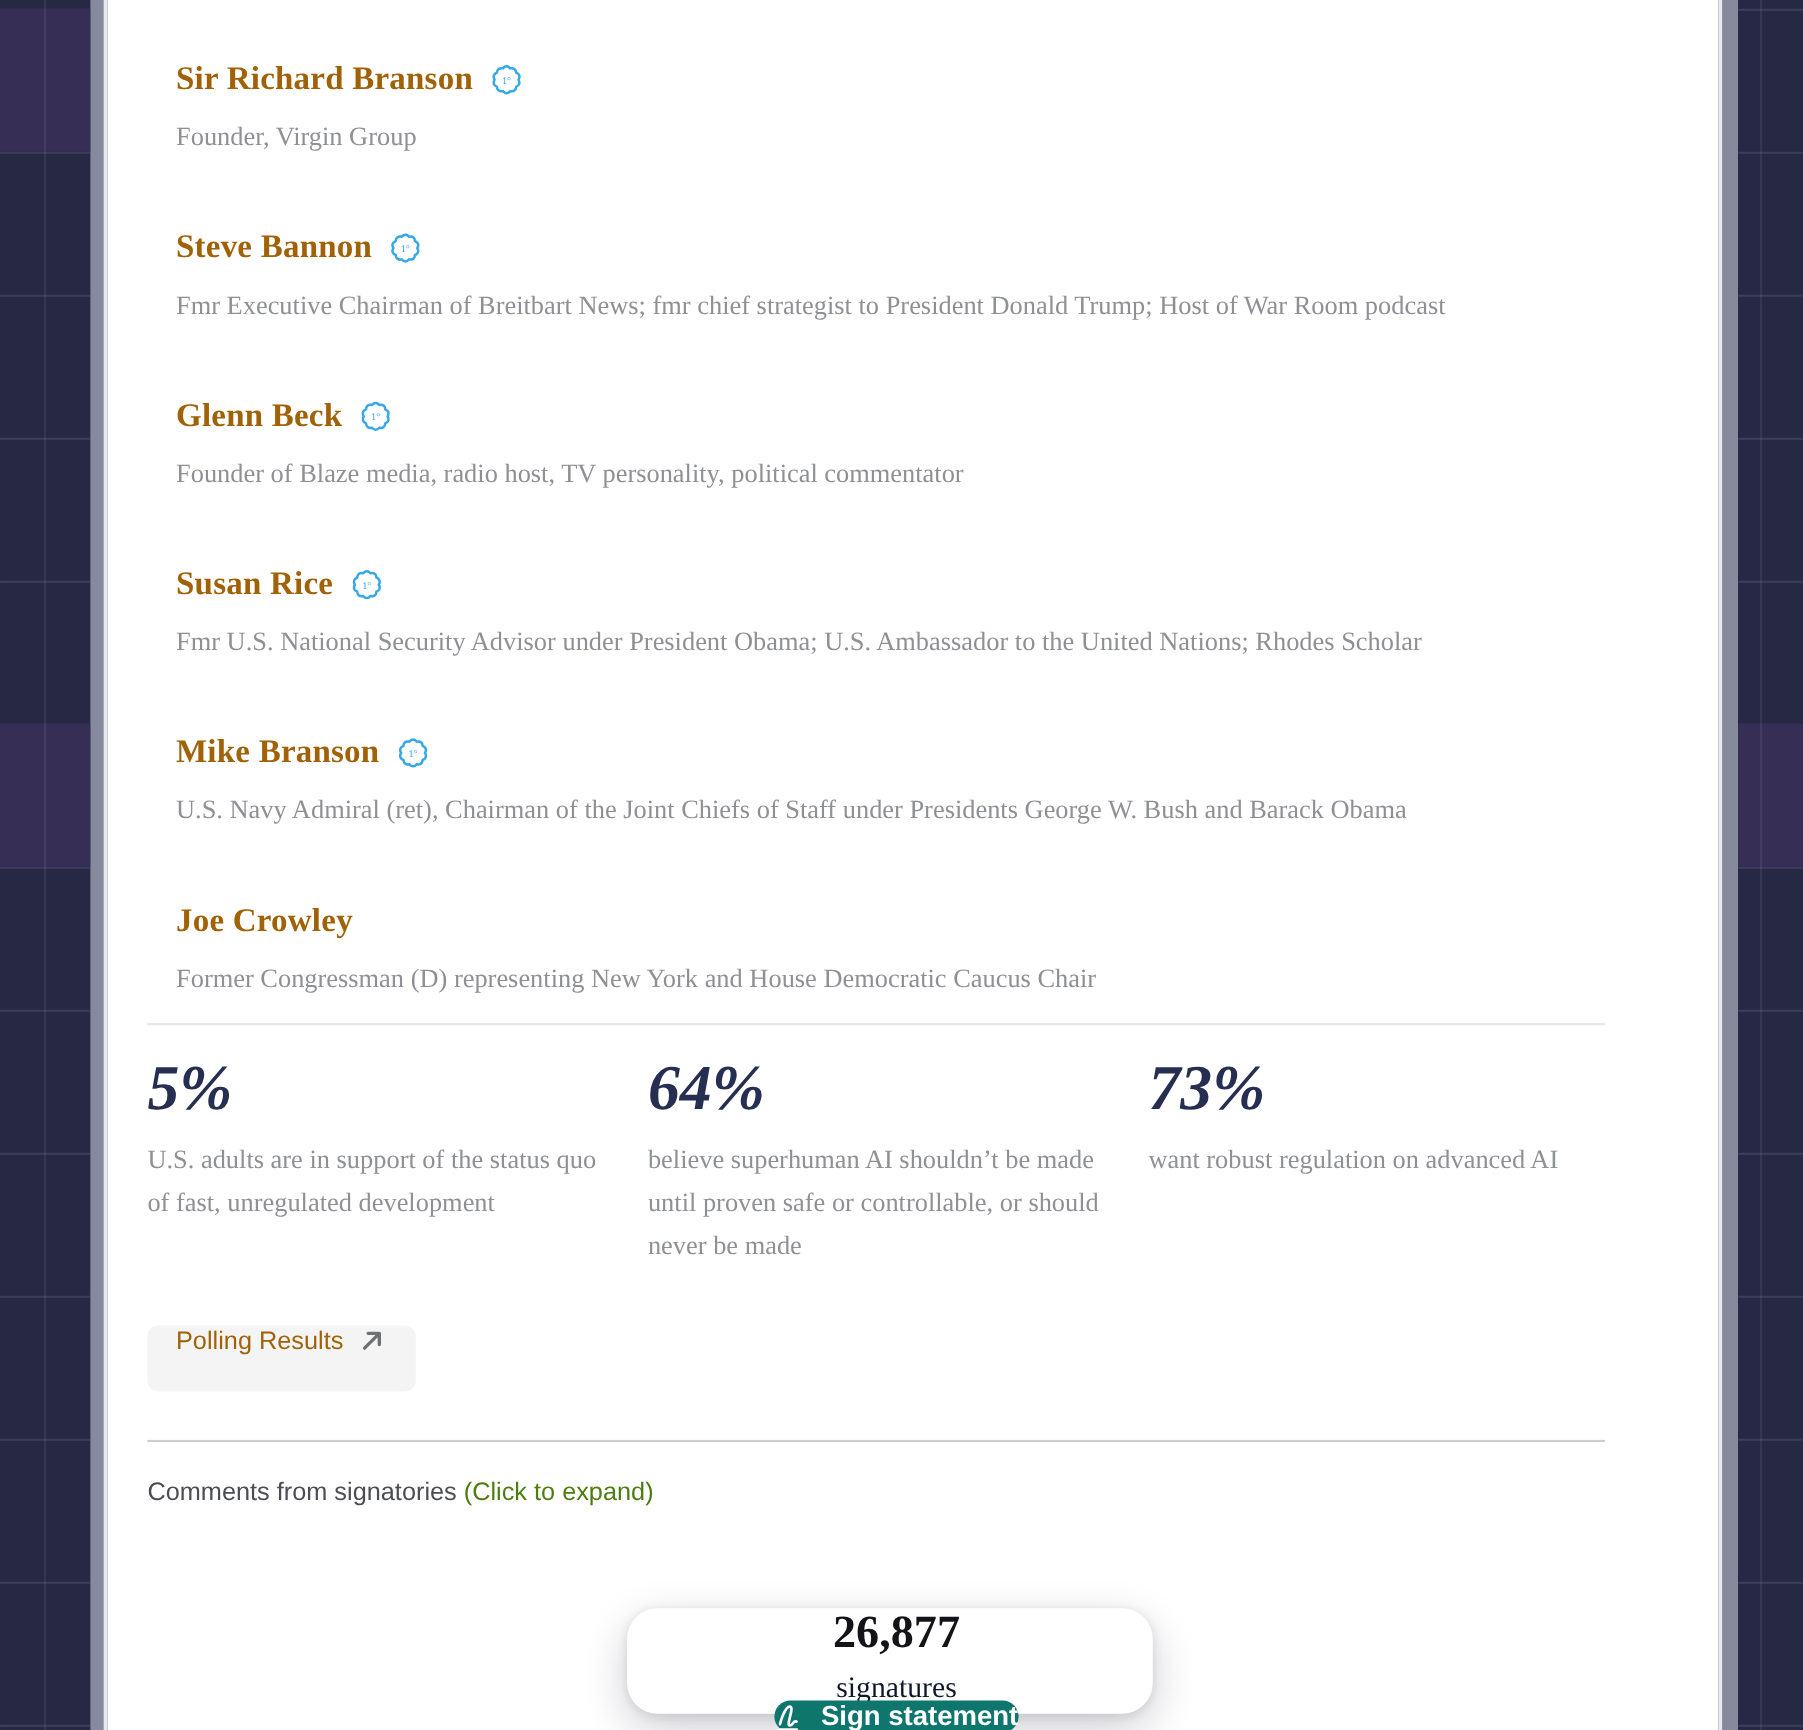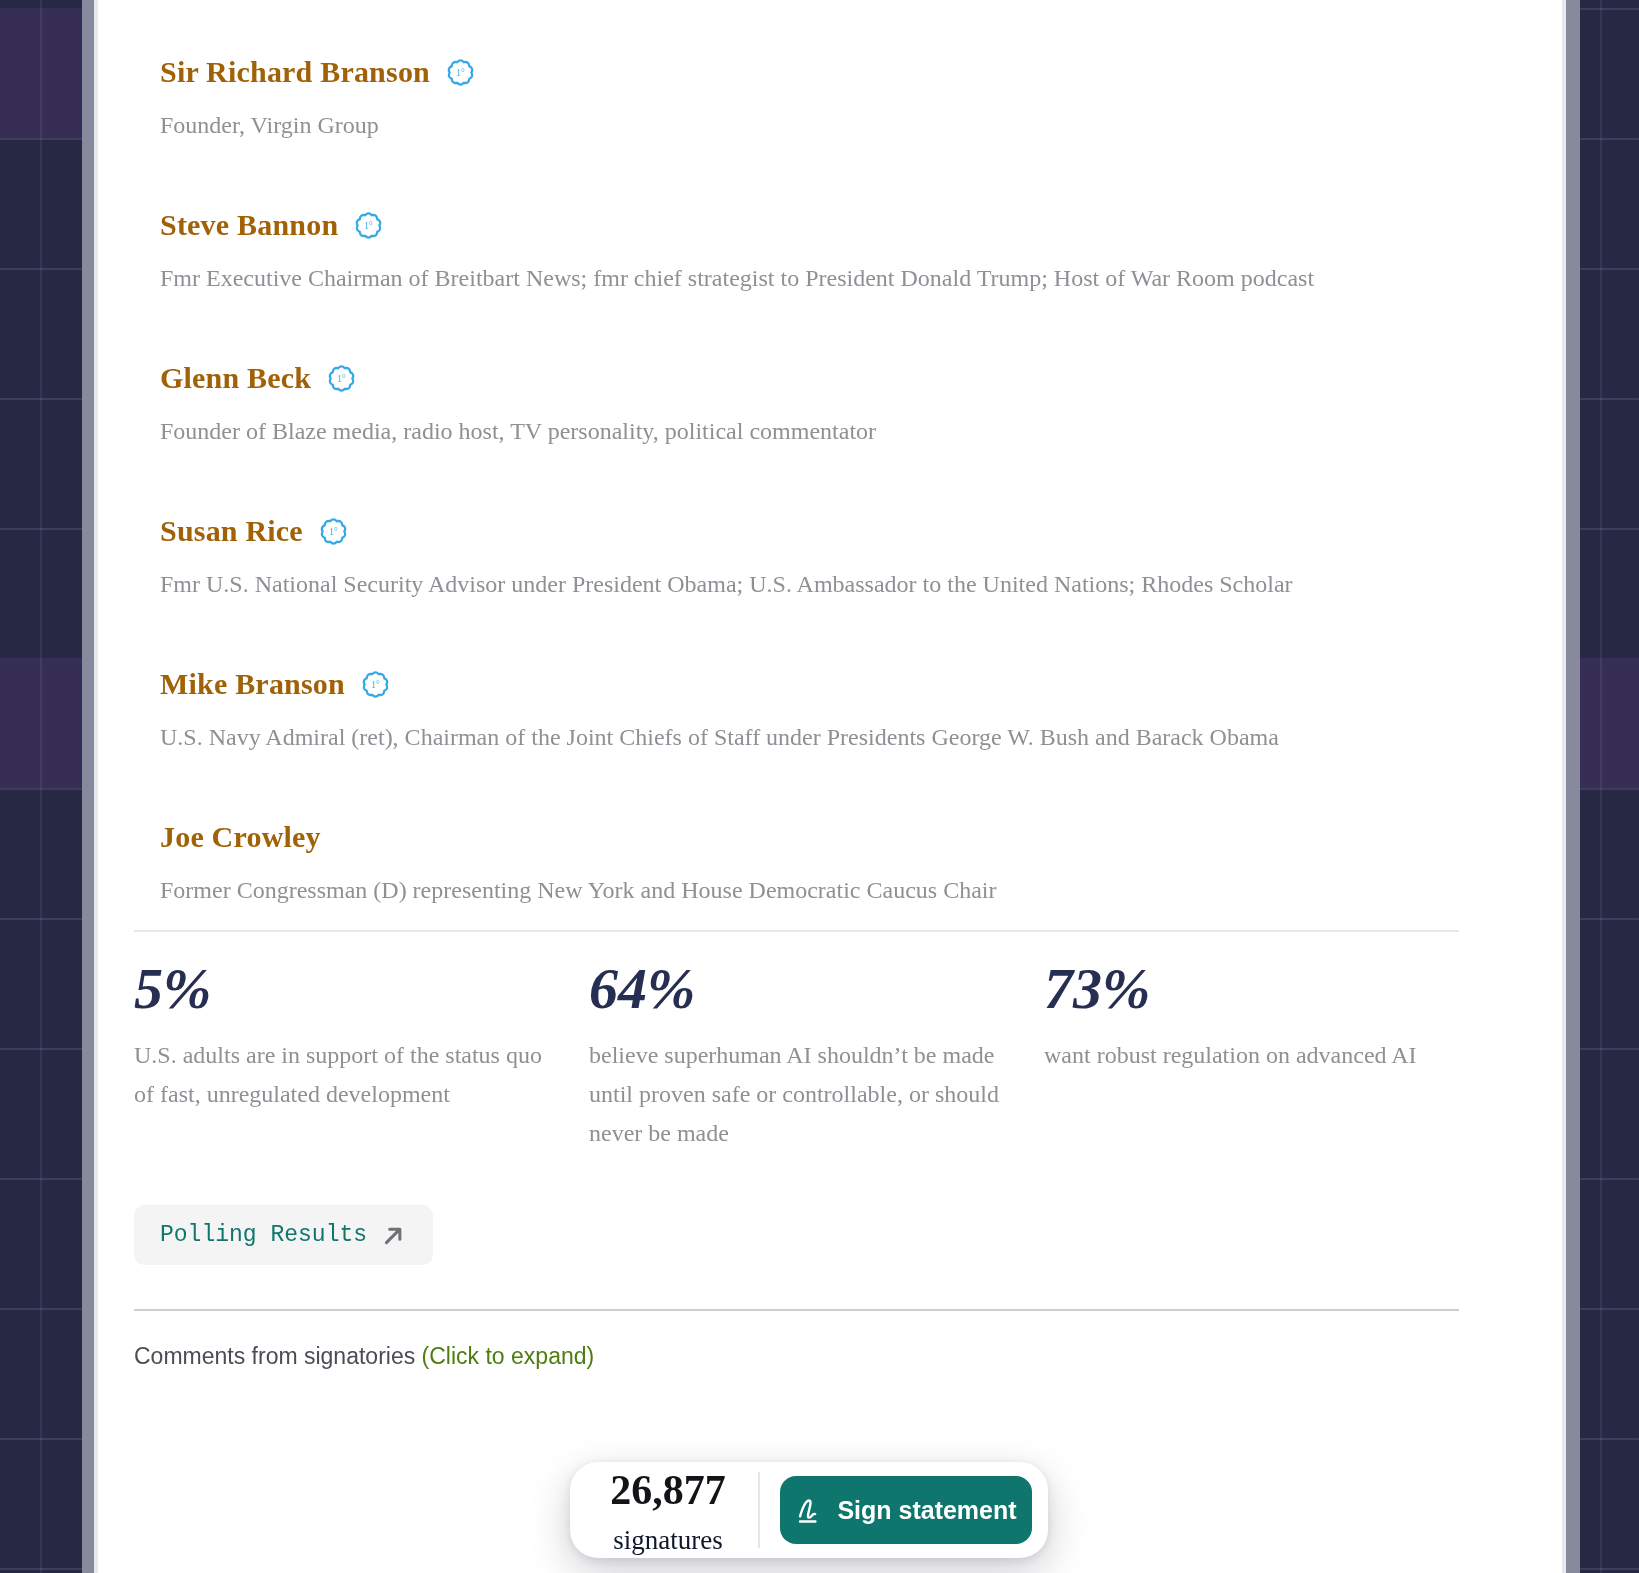--- a/index.html
+++ b/index.html
@@ -70,26 +70,26 @@
     font-weight: 700; font-style: italic;
     color: #262e52;
   }
   .stat-desc {
     margin-top: 14px;
     font-size: 24px; line-height: 39px;
     color: #8f9095;
   }
   .polling-btn {
     margin-top: 52px;
-    display: inline-flex; align-items: center; gap: 14px;
+    display: inline-flex; align-items: flex-start; gap: 14px;
     background: #f4f4f5;
     border: none; border-radius: 10px;
     padding: 0 26px; height: 60px;
-    font-family: Liberation Mono, monospace;
-    font-size: 23px; color: #0f766e;
+    font-family: Liberation Sans, sans-serif;
+    font-size: 23px; color: #a16207;
     cursor: pointer;
   }
   .divider2 { border: none; border-top: 2px solid #cdced3; margin-top: 44px; }
   .comments-row {
     margin-top: 32px;
     font-family: "Liberation Sans", sans-serif;
     font-size: 23px;
     cursor: pointer;
   }
   .comments-label { color: #4b4c55; }
@@ -98,20 +98,21 @@
   .sig-bar {
     position: absolute;
     left: 570px; top: 1462px;
     width: 478px; height: 96px;
     background: #ffffff;
     border-radius: 28px;
     box-shadow: 0 14px 42px rgba(15,15,40,0.20), 0 2px 10px rgba(15,15,40,0.10);
     display: flex; align-items: center;
     padding: 0 16px 0 28px;
     z-index: 5;
+    flex-direction: column;
   }
   .sig-count-block { width: 140px; text-align: center; }
   .sig-count { font-size: 42px; line-height: 44px; font-weight: 700; color: #141418; }
   .sig-count-label { font-size: 27px; line-height: 24px; color: #0f172a; margin-top: 16px; }
   .sig-divider { width: 2px; height: 76px; background: #e6e6ea; margin: 0 20px; }
   .sign-btn {
     flex: 1;
     height: 68px;
     background: #0f766e;
     border: none; border-radius: 16px;

